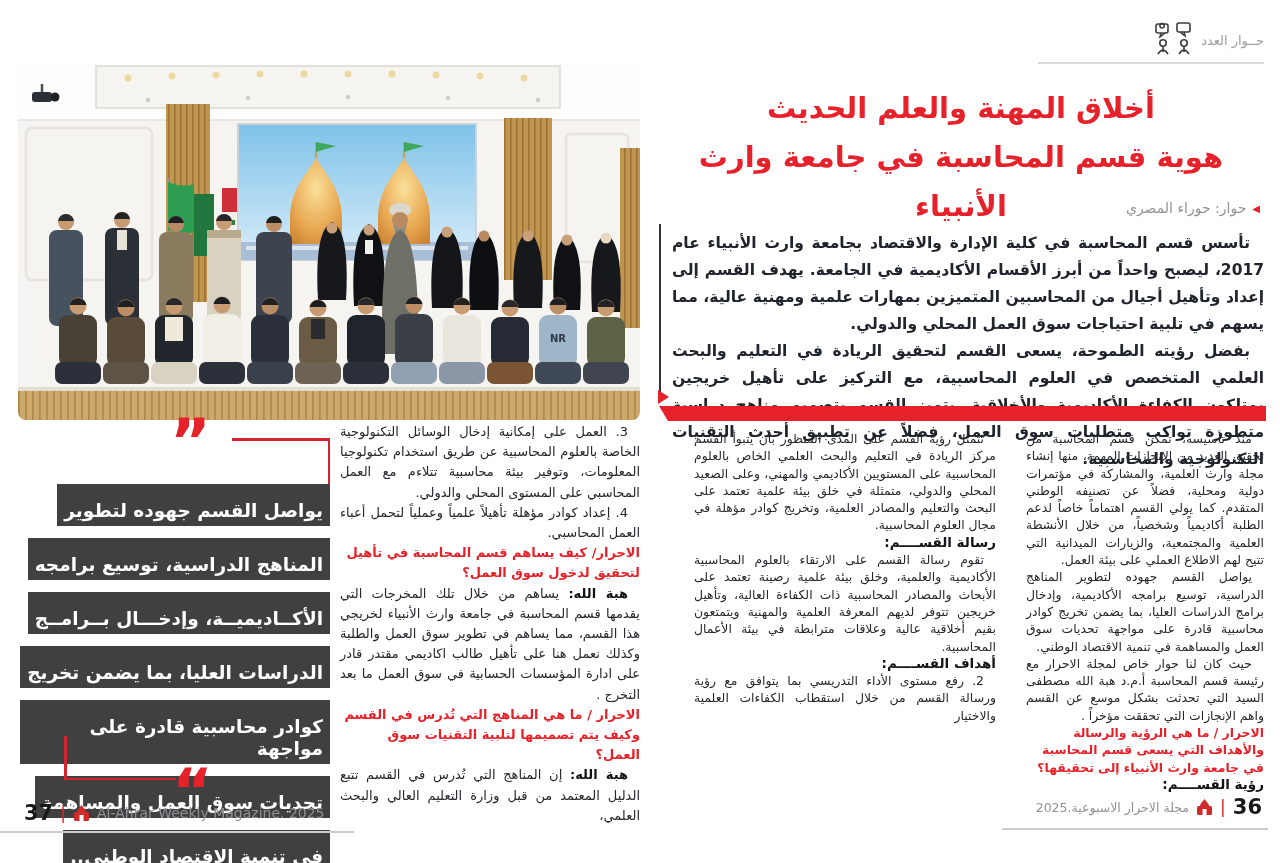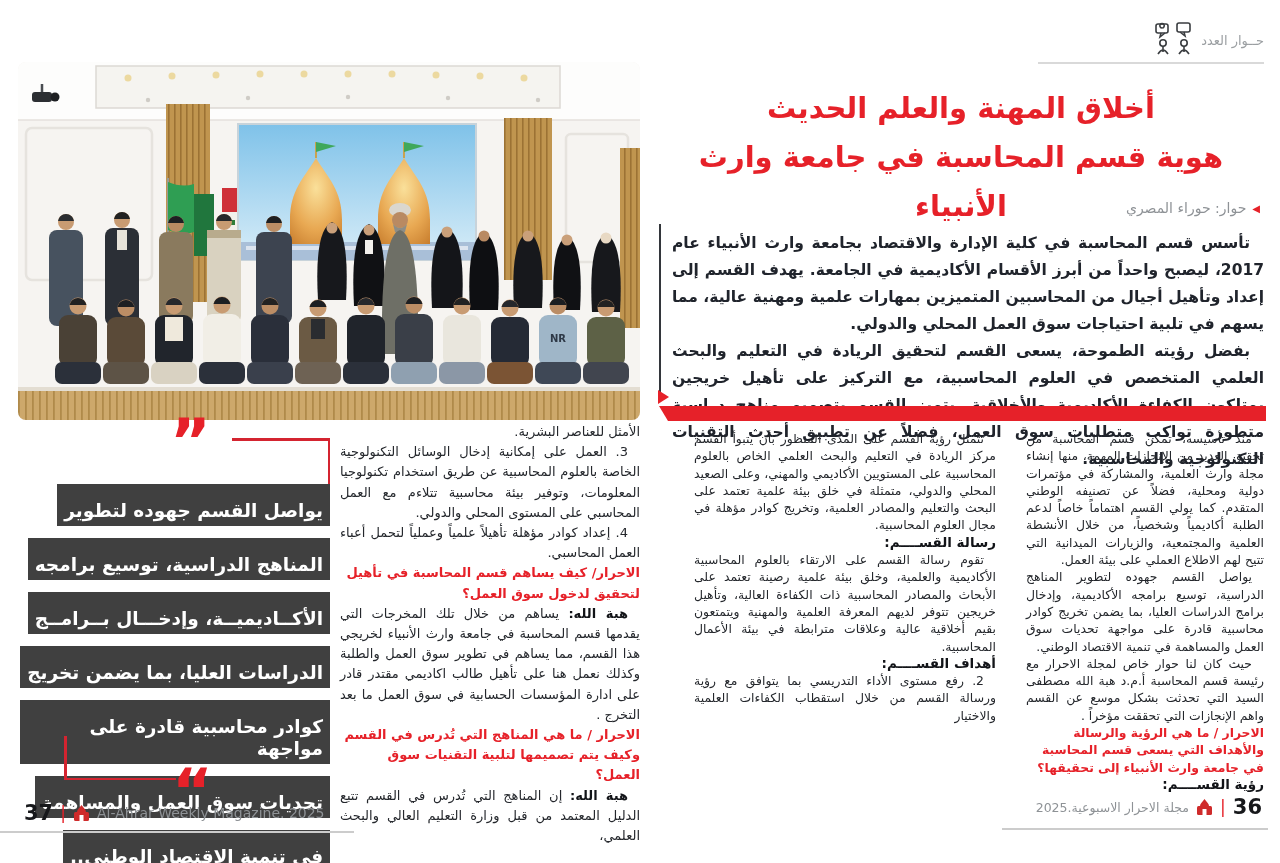--- a/index.html
+++ b/index.html
@@ -353,21 +353,20 @@
       <div class="row"><span class="strip">كوادر محاسبية قادرة على مواجهة</span></div>
       <div class="row"><span class="strip">تحديات سوق العمل والمساهمة</span></div>
       <div class="row"><span class="strip">في تنمية الاقتصاد الوطني..</span></div>
     </div>
     <div class="abs q-line q-bh"></div>
     <div class="abs q-line q-bv"></div>
     <span class="abs q-glyph bot">“</span>
   </div>
 
   <div class="abs pl-col">
-    <p>الأمثل للعناصر البشرية.</p>
     <p class="ind">3. العمل على إمكانية إدخال الوسائل التكنولوجية الخاصة بالعلوم المحاسبية عن طريق استخدام تكنولوجيا المعلومات، وتوفير بيئة محاسبية تتلاءم مع العمل المحاسبي على المستوى المحلي والدولي.</p>
     <p class="ind">4. إعداد كوادر مؤهلة تأهيلاً علمياً وعملياً لتحمل أعباء العمل المحاسبي.</p>
     <p class="q">الاحرار/ كيف يساهم قسم المحاسبة في تأهيل لتحقيق لدخول سوق العمل؟</p>
     <p class="ind"><span class="abold">هبة الله:</span><span> يساهم من خلال تلك المخرجات التي يقدمها قسم المحاسبة في جامعة وارث الأنبياء لخريجي هذا القسم، مما يساهم في تطوير سوق العمل والطلبة وكذلك نعمل هنا على تأهيل طالب اكاديمي مقتدر قادر على ادارة المؤسسات الحسابية في سوق العمل ما بعد التخرج .</span></p>
     <p class="q">الاحرار / ما هي المناهج التي تُدرس في القسم وكيف يتم تصميمها لتلبية التقنيات سوق العمل؟</p>
     <p class="ind"><span class="abold">هبة الله:</span><span> إن المناهج التي تُدرس في القسم تتبع الدليل المعتمد من قبل وزارة التعليم العالي والبحث العلمي،</span></p>
   </div>
 
   <div class="abs plfoot">
     <span class="num">37</span>

